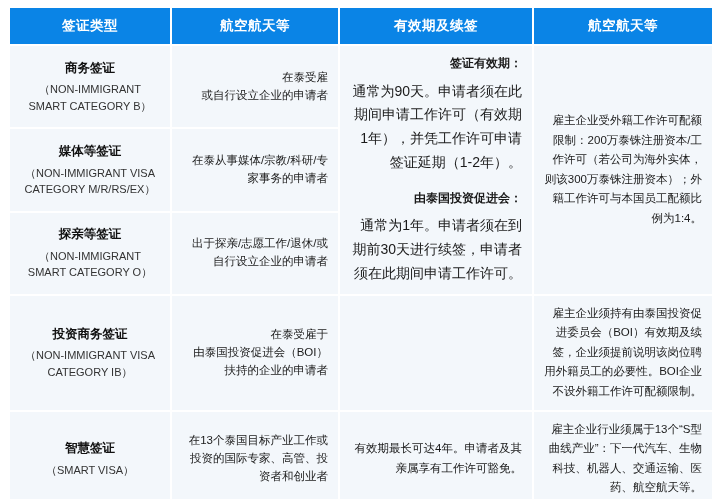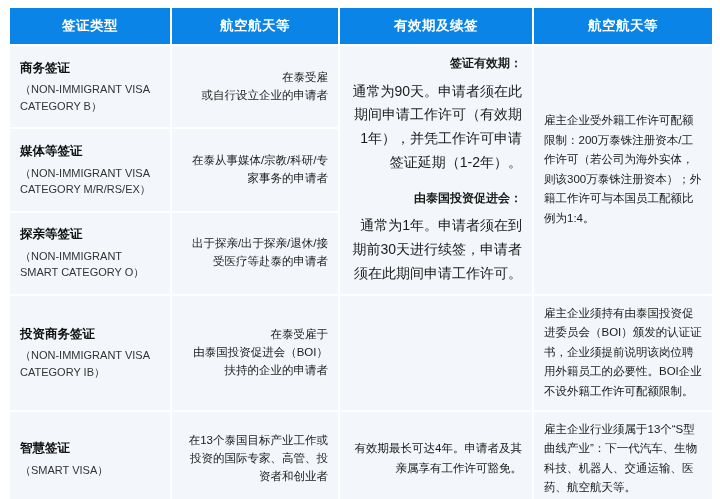--- a/index.html
+++ b/index.html
@@ -42,32 +42,33 @@
     padding: 8px 10px;
     background: #f3f7fb;
   }
   .col-type { width: 162px; }
   .col-people { width: 168px; }
   .col-valid { width: 194px; }
   .col-cond { width: 180px; }
 
   td.cell-type {
     background: #eef4fa;
+    text-align: center;
   }
   td.cell-people {
     background: #f2f6fa;
     text-align: right;
   }
   td.cell-valid {
     background: #f6f9fc;
     text-align: right;
   }
   td.cell-cond {
     background: #f6f9fc;
-    text-align: left;
+    text-align: right;
   }
   .type-name {
     font-weight: bold;
     font-size: 12.5px;
     color: #111111;
     display: block;
     margin-bottom: 3px;
   }
   .type-sub {
     display: block;
@@ -113,21 +114,21 @@
         <th>航空航天等</th>
         <th>有效期及续签</th>
         <th>航空航天等</th>
       </tr>
     </thead>
     <tbody>
 
       <tr>
         <td class="cell-type">
           <span class="type-name">商务签证</span>
-          <span class="type-sub">（NON-IMMIGRANT VISA CATEGORY B）</span>
+          <span class="type-sub">（NON-IMMIGRANT SMART CATEGORY B）</span>
         </td>
         <td class="cell-people" style="white-space:pre-line">在泰受雇
 或自行设立企业的申请者</td>
         <td class="cell-valid" rowspan="3">
           <span class="valid-head">签证有效期：</span>
           <span class="valid-body">通常为90天。申请者须在此期间申请工作许可（有效期1年），并凭工作许可申请签证延期（1-2年）。</span>
           <span class="valid-head">由泰国投资促进会：</span>
           <span class="valid-body last">通常为1年。申请者须在到期前30天进行续签，申请者须在此期间申请工作许可。</span>
         </td>
         <td class="cell-cond" rowspan="3">
@@ -141,33 +142,33 @@
           <span class="type-sub">（NON-IMMIGRANT VISA CATEGORY M/R/RS/EX）</span>
         </td>
         <td class="cell-people" style="white-space:pre-line">在泰从事媒体/宗教/科研/专家事务的申请者</td>
       </tr>
 
       <tr>
         <td class="cell-type">
           <span class="type-name">探亲等签证</span>
           <span class="type-sub">（NON-IMMIGRANT SMART CATEGORY O）</span>
         </td>
-        <td class="cell-people" style="white-space:pre-line">出于探亲/出于探亲/退休/接受医疗等赴泰的申请者</td>
+        <td class="cell-people" style="white-space:pre-line">出于探亲/志愿工作/退休/或自行设立企业的申请者</td>
       </tr>
 
       <tr class="row-tall">
         <td class="cell-type">
           <span class="type-name">投资商务签证</span>
           <span class="type-sub">（NON-IMMIGRANT VISA CATEGORY IB）</span>
         </td>
         <td class="cell-people" style="white-space:pre-line">在泰受雇于
 由泰国投资促进会（BOI）扶持的企业的申请者</td>
         <td class="pad-cell"></td>
         <td class="cell-cond">
-          <span class="cond-body">雇主企业须持有由泰国投资促进委员会（BOI）颁发的认证证书，企业须提前说明该岗位聘用外籍员工的必要性。BOI企业不设外籍工作许可配额限制。</span>
+          <span class="cond-body">雇主企业须持有由泰国投资促进委员会（BOI）有效期及续签，企业须提前说明该岗位聘用外籍员工的必要性。BOI企业不设外籍工作许可配额限制。</span>
         </td>
       </tr>
 
       <tr class="row-tall">
         <td class="cell-type">
           <span class="type-name">智慧签证</span>
           <span class="type-sub">（SMART VISA）</span>
         </td>
         <td class="cell-people" style="white-space:pre-line">在13个泰国目标产业工作或投资的国际专家、高管、投资者和创业者</td>
         <td class="cell-valid">

